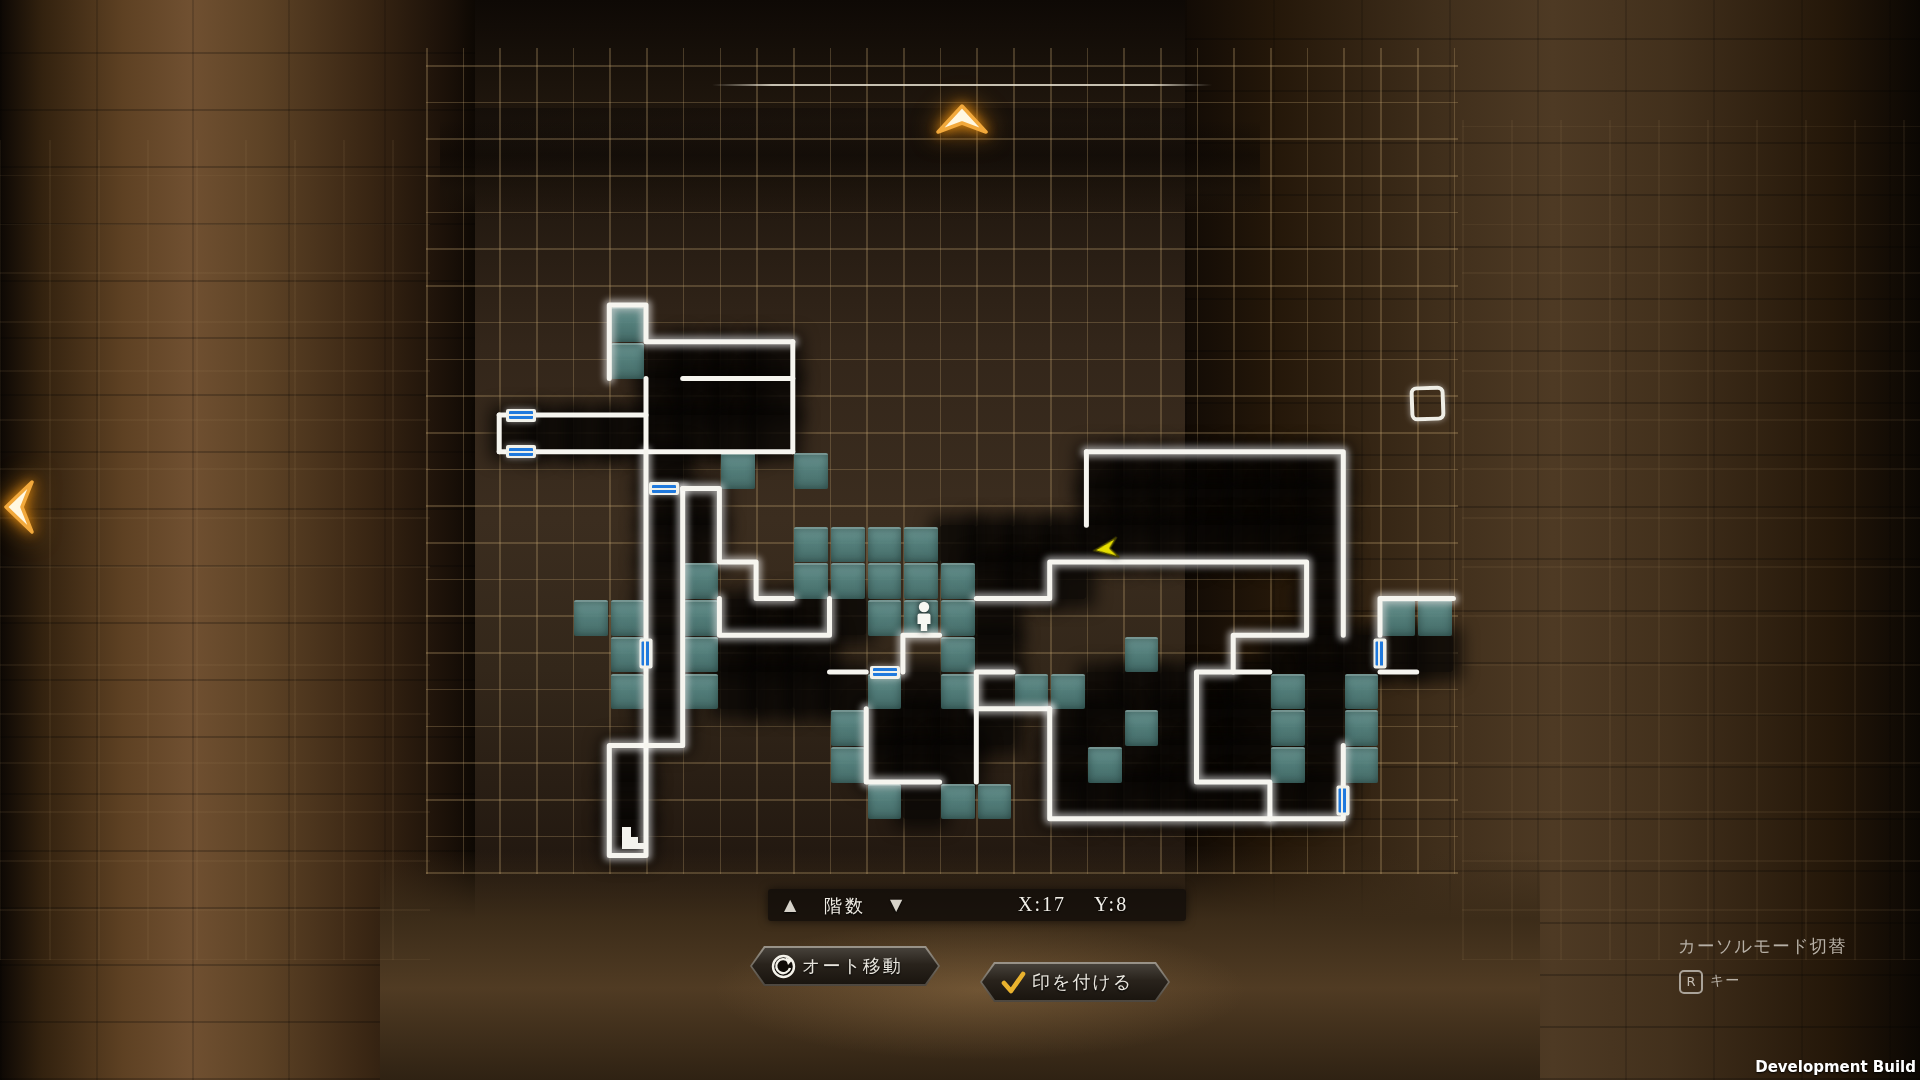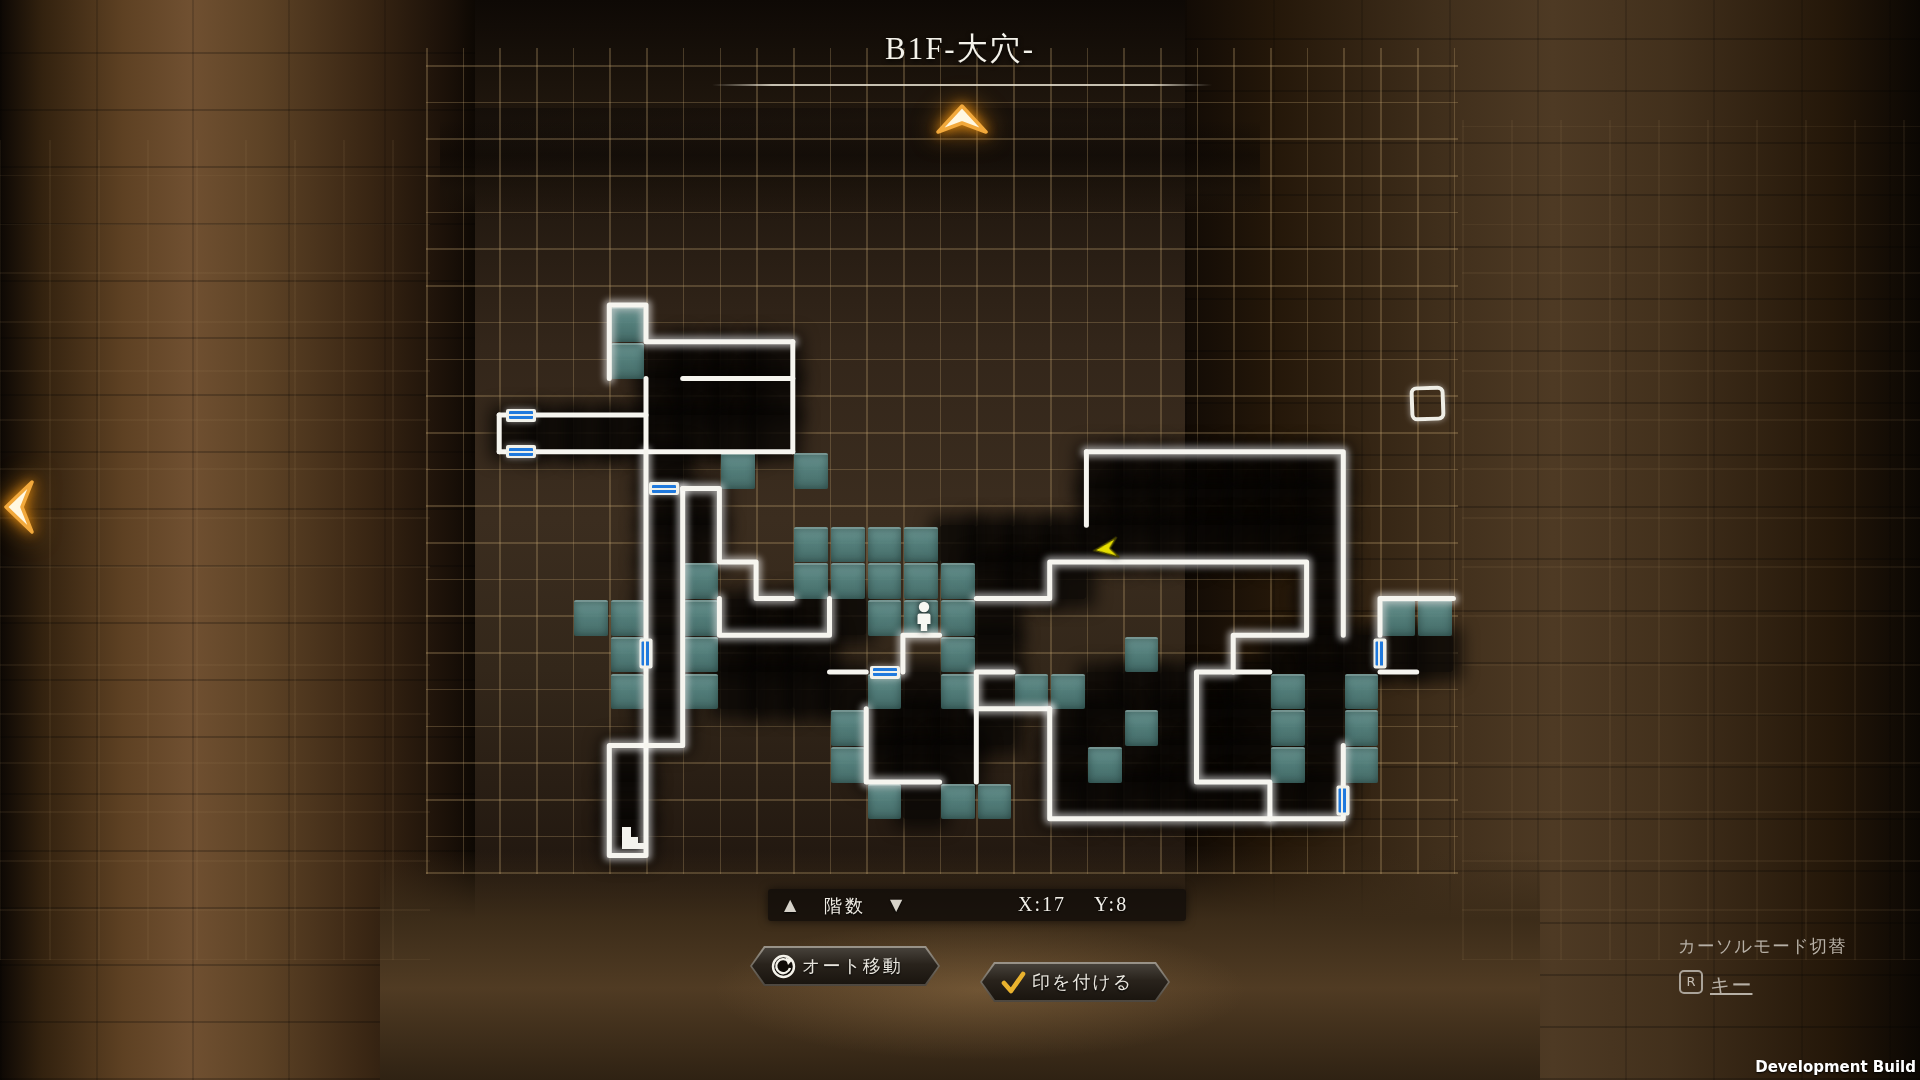--- a/index.html
+++ b/index.html
@@ -76,21 +76,21 @@
   .hexbtn .blabel{position:absolute;left:52px;top:8px;font-size:18px;color:#e9e6de;letter-spacing:2px;text-shadow:0 1px 2px #000;}
   .hexbtn svg{position:absolute;left:20px;top:7px;}
   .close-row{left:0;top:1020px;width:1920px;text-align:center;color:#fbfaf6;text-shadow:0 1px 3px #000;}
   .close-x{font-size:22px;font-weight:bold;vertical-align:-1px;margin-right:6px;}
   .close-label{font-size:21px;letter-spacing:2px;}
   .hint{left:1678px;top:934px;width:240px;color:#b7b0a6;}
   .hint-line1{font-size:17.5px;letter-spacing:1px;}
   .key-row{position:relative;margin-top:12px;height:24px;}
   .key-badge{position:absolute;left:1px;top:0;width:20px;height:20px;border:2px solid #aaa399;border-radius:5px;
     font-size:13px;text-align:center;line-height:20px;color:#c4bdb2;}
-  .key-suffix{position:absolute;left:32px;top:2px;font-size:20px;letter-spacing:1px;text-decoration:underline;}
+  .key-suffix{position:absolute;left:32px;top:2px;font-size:14px;letter-spacing:1px;}
   .build{right:4px;bottom:4px;font-size:15px;font-weight:bold;color:#fff;text-shadow:0 1px 2px #000;}
 
   .vignette{left:0;top:0;width:1920px;height:1080px;pointer-events:none;
     background:
       linear-gradient(180deg,rgba(0,0,0,.5) 0%,rgba(0,0,0,0) 9%),
       linear-gradient(0deg,rgba(0,0,0,.42) 0%,rgba(0,0,0,0) 10%),
       radial-gradient(ellipse 72% 62% at 50% 44%,rgba(0,0,0,0) 52%,rgba(0,0,0,.38) 82%,rgba(0,0,0,.66) 100%);}
   .gold-glow{filter:drop-shadow(0 0 6px #e08a10) drop-shadow(0 0 12px rgba(230,140,20,.75));}
 </style>
 </head>
@@ -354,21 +354,20 @@
   </svg>
   <svg class="abs" id="player-icon" width="22" height="31" style="filter: drop-shadow(rgba(0, 0, 0, 0.85) 0px 0px 3px); left: 913.25px; top: 601.45px;">
     <circle cx="11" cy="6" r="5.2" fill="#f7f7f2"></circle>
     <path d="M4.5,14.5 Q4.5,12.5 6.5,12.5 H15.5 Q17.5,12.5 17.5,14.5 V23 H14.2 V30 H7.8 V23 H4.5 Z" fill="#f7f7f2"></path>
   </svg>
   <svg class="abs" id="cursor-icon" width="30" height="26" style="filter: drop-shadow(rgba(0, 0, 0, 0.7) 0px 0px 3px); transform: rotate(-8deg); left: 1089.75px; top: 535.55px;">
     <polygon points="28,3 4,13 28,23 20,13" fill="#e6de00" stroke="#4a4600" stroke-width="1.4"></polygon>
   </svg>
   <div class="abs marker-square" id="marker-square" style="left: 1409.55px; top: 386.25px;"></div>
 
-  <div class="abs floor-title">B1F-大穴-</div>
   <div class="abs title-rule"></div>
   <svg class="abs gold-glow" style="left:932px;top:98px;" width="60" height="40">
     <polygon points="6,34 30,8 54,34 30,25" fill="#fff8e2" stroke="#f2a93c" stroke-width="3.5" stroke-linejoin="round"></polygon>
   </svg>
   <svg class="abs gold-glow" style="left:0px;top:478px;" width="36" height="58">
     <polygon points="32,4 6,29 32,54 22,29" fill="#fff8e2" stroke="#f2a93c" stroke-width="3.5" stroke-linejoin="round"></polygon>
   </svg>
 
   <div class="abs floor-bar">
     <div class="tri" style="left:16px;">▲</div>

